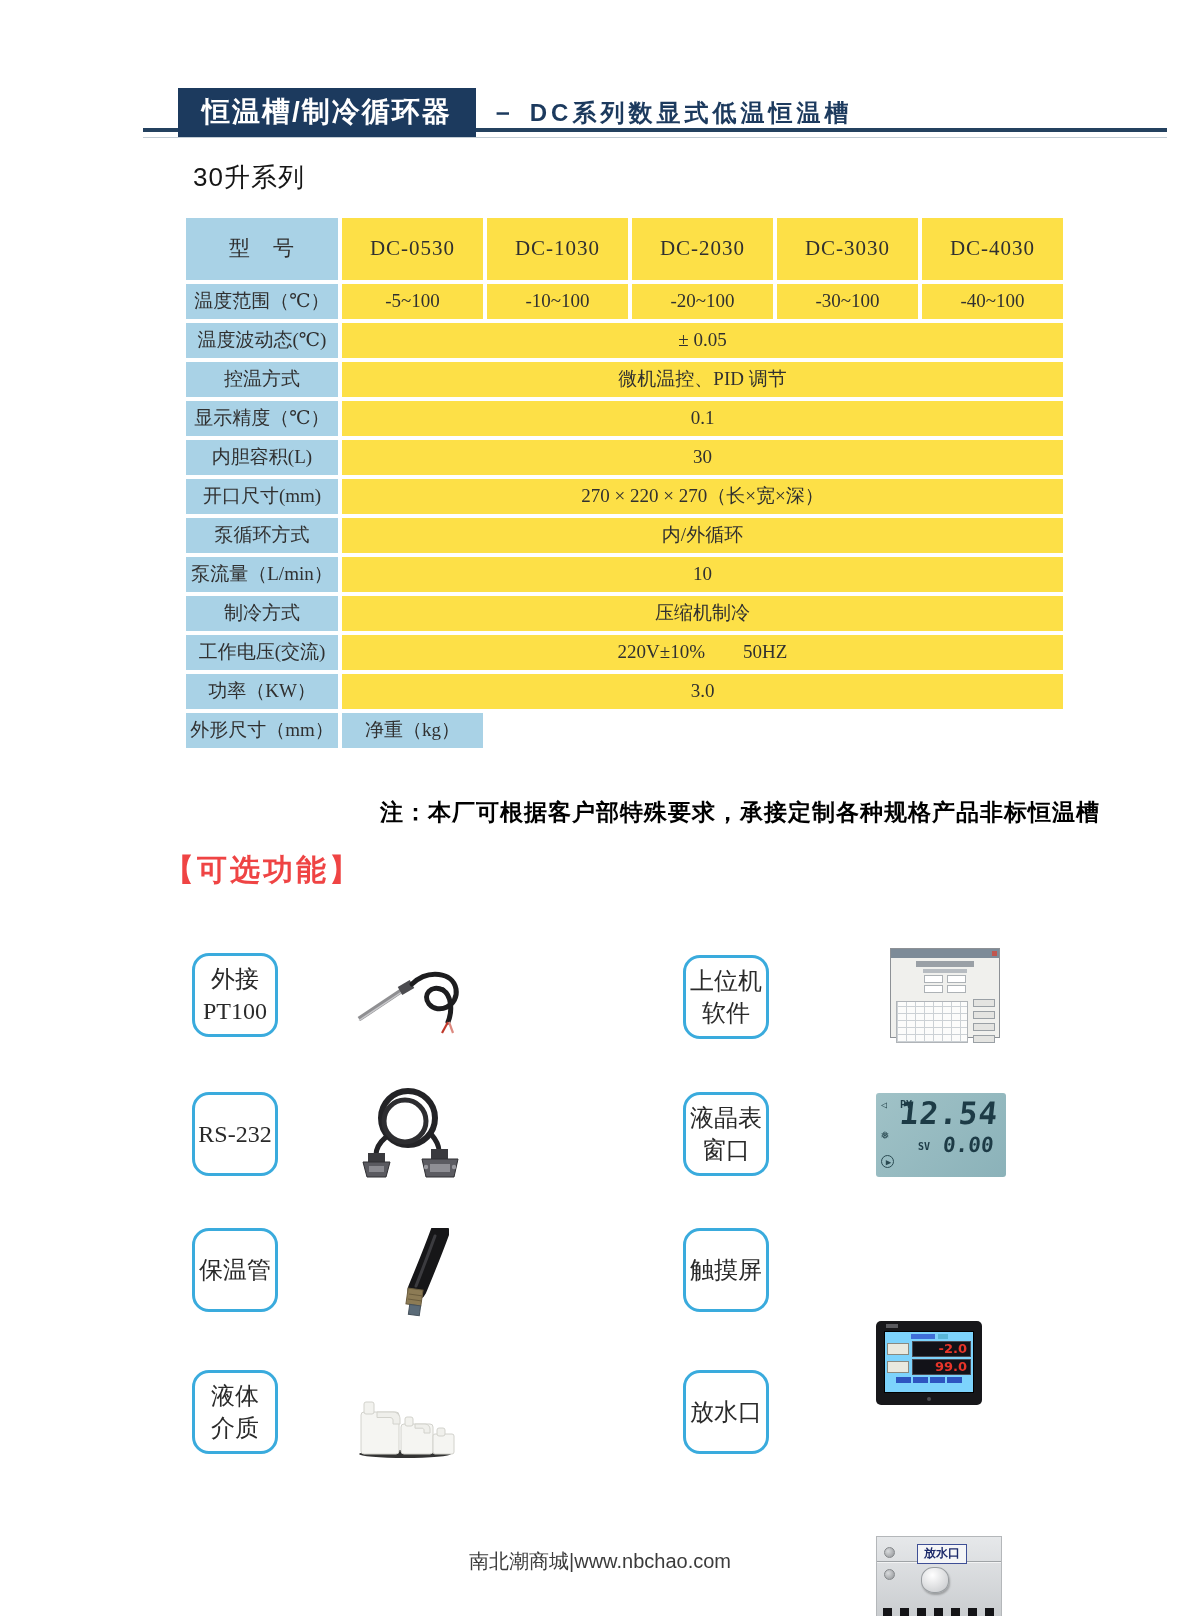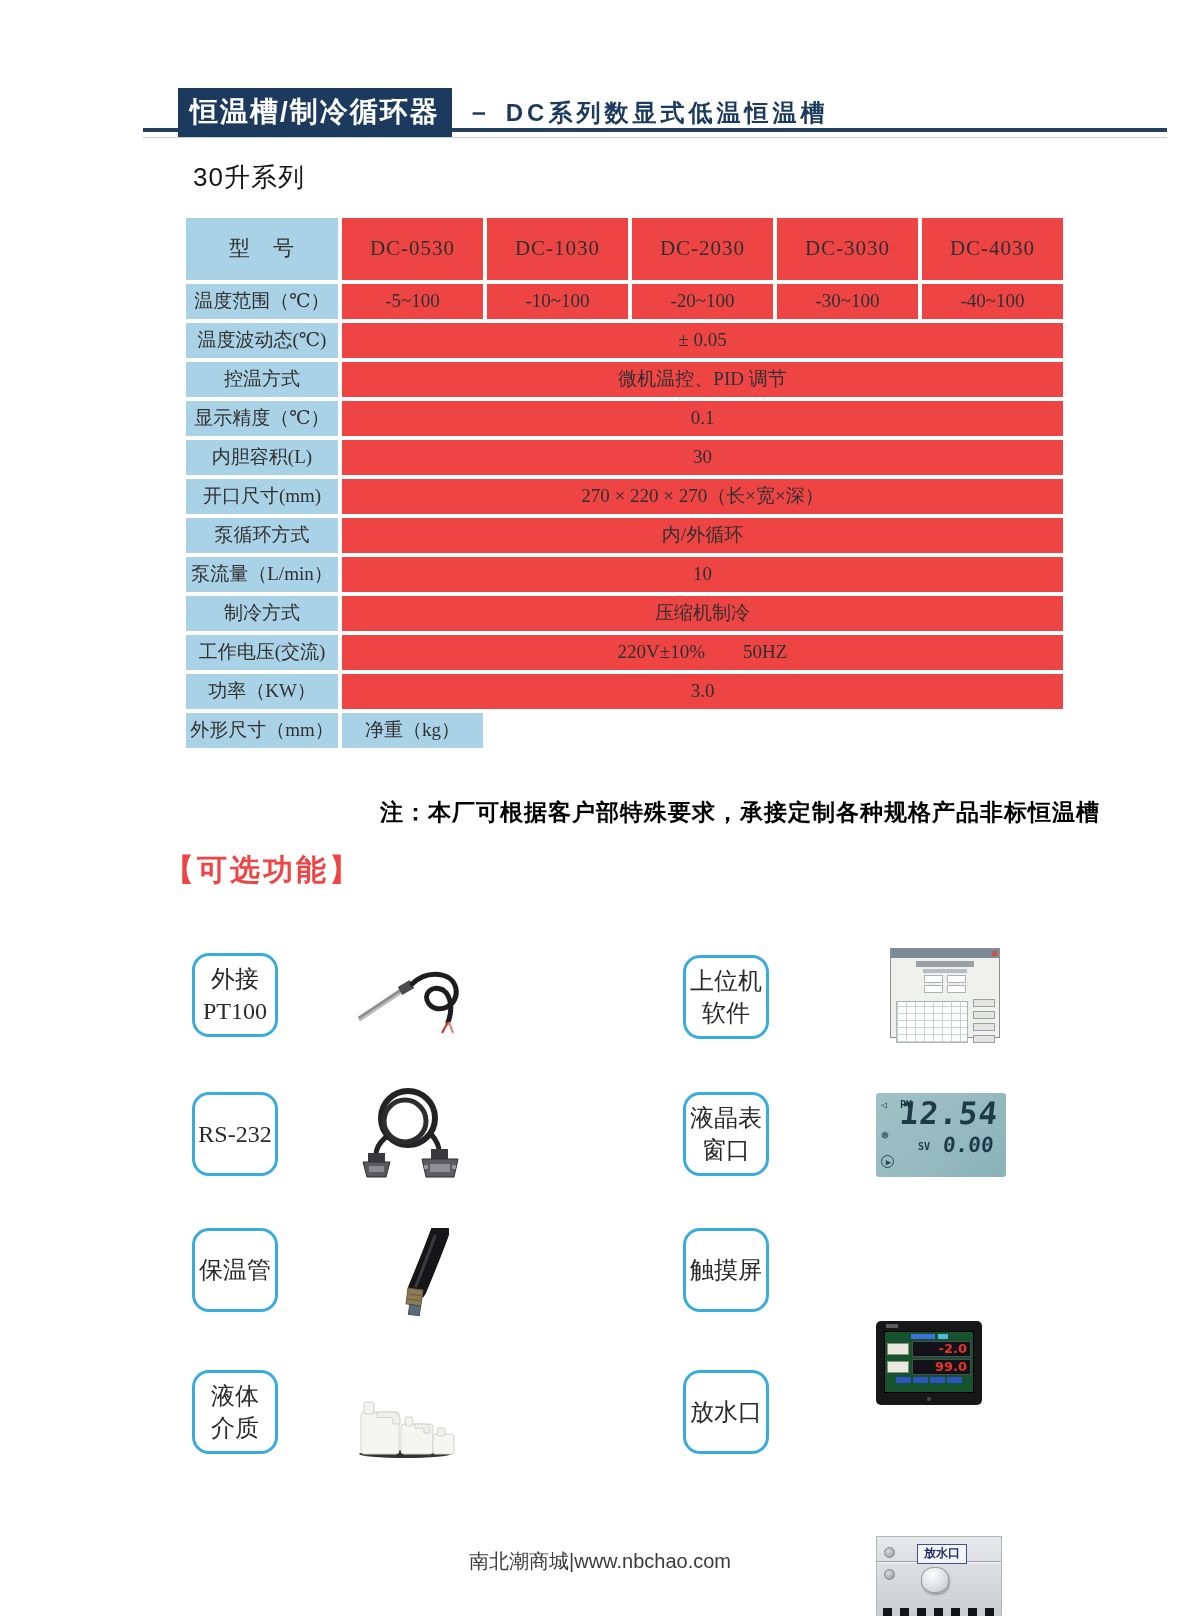--- a/index.html
+++ b/index.html
@@ -2,37 +2,37 @@
 <html><head>
 <meta charset="utf-8">
 <style>
   html,body{margin:0;padding:0;}
   body{
     width:1200px;height:1616px;position:relative;background:#ffffff;overflow:hidden;
     font-family:"Liberation Sans","DejaVu Sans",sans-serif;color:#222;
   }
   
   .header-row{position:absolute;left:178px;top:88px;display:flex;align-items:center;gap:14px;z-index:2;}
-  .badge{background:#1c3a5e;color:#fff;font-size:28px;font-weight:bold;padding:5px 12px 6px;letter-spacing:2px;}
+  .badge{background:#1c3a5e;color:#fff;font-size:28px;font-weight:bold;padding:5px 24px 6px;letter-spacing:2px;}
   .hdr-sep{color:#1c3a5e;font-size:26px;font-weight:bold;}
   .hdr-sub{color:#1c3a5e;font-size:24px;font-weight:bold;letter-spacing:4px;}
   .hdr-rule{position:absolute;left:143px;top:128px;width:1024px;height:4px;background:#24415f;}
   .hdr-rule2{position:absolute;left:143px;top:137px;width:1024px;height:1px;background:#c2ccd4;}
   
   .series-title{position:absolute;left:193px;top:160px;font-size:26px;color:#151515;letter-spacing:1px;}
   
   .spec-table{
     position:absolute;left:186px;top:218px;width:877px;
     display:grid;grid-template-columns:152px 141px 141px 141px 141px 141px;
     grid-template-rows:62px repeat(13,35px);gap:4px;
     font-family:"Liberation Serif","DejaVu Serif",serif;font-size:19px;color:#303030;
   }
   .cell{display:flex;align-items:center;justify-content:center;text-align:center;line-height:1.1;}
   .c-label{background:#a9d2e6;}
-  .c-data{background:#ef4444;}
+  .c-data{background:#fde047;}
   .c-head{font-size:21px;letter-spacing:1px;}
   .c-merge{grid-column:2 / -1;}
   
   .note{position:absolute;right:100px;top:797px;font-size:23px;font-weight:bold;color:#000;letter-spacing:1px;}
   
   .opt-title{position:absolute;left:164px;top:850px;font-size:30px;font-weight:bold;color:#ef4444;letter-spacing:3px;}
   .opt-box{
     position:absolute;width:80px;height:78px;border:3px solid #3aabdd;border-radius:17px;
     display:flex;flex-direction:column;align-items:center;justify-content:center;
     font-family:"Liberation Serif","DejaVu Serif",serif;font-size:24px;color:#2a2a2a;line-height:1.35;background:#fff;
@@ -60,21 +60,21 @@
   .lcd .ic-snow{position:absolute;left:5px;top:34px;font-size:13px;color:#2a4a52;}
   .lcd .ic-play{position:absolute;left:5px;top:62px;font-size:9px;color:#2a4a52;border:1.5px solid #2a4a52;border-radius:50%;
        width:13px;height:13px;display:flex;align-items:center;justify-content:center;box-sizing:border-box;padding-left:2px;}
   .lcd .pv-lab{position:absolute;left:24px;top:6px;font-size:10px;font-weight:bold;}
   .lcd .pv-val{position:absolute;right:8px;top:2px;font-size:31px;font-weight:bold;letter-spacing:1px;transform:skewX(-6deg);}
   .lcd .sv-lab{position:absolute;left:42px;top:48px;font-size:10px;font-weight:bold;}
   .lcd .sv-val{position:absolute;right:12px;top:40px;font-size:21px;font-weight:bold;transform:skewX(-6deg);}
   
   .ts{width:106px;height:84px;background:#17171a;border-radius:5px;position:relative;box-sizing:border-box;padding:10px 8px 12px;}
   .ts-logo{position:absolute;left:10px;top:3px;width:12px;height:4px;background:#5a5a5e;}
-  .ts-scr{width:100%;height:100%;background:#14532d;border:1px solid #000;box-sizing:border-box;position:relative;padding:2px;}
+  .ts-scr{width:100%;height:100%;background:#7dd3fc;border:1px solid #000;box-sizing:border-box;position:relative;padding:2px;}
   .ts-head{display:flex;justify-content:center;gap:3px;margin-bottom:1px;}
   .ts-head .t1{width:24px;height:5px;background:#3f6fd8;}
   .ts-head .t2{width:10px;height:5px;background:#58b6d8;}
   .ts-row{display:flex;align-items:center;gap:3px;margin:2px 0;}
   .ts-box{width:20px;height:10px;background:#e9e9df;border:1px solid #8a8a80;}
   .ts-val{flex:1;background:#121218;border:1px solid #4a4a52;color:#e8352a;font-weight:bold;font-size:13px;
           text-align:right;padding:0 3px;line-height:14px;font-family:"DejaVu Sans","Liberation Sans",sans-serif;}
   .ts-btns{display:flex;justify-content:center;gap:2px;margin-top:1px;}
   .ts-btn{width:15px;height:6px;background:#2d55c0;}
   .ts-dot{position:absolute;left:50%;bottom:4px;width:4px;height:4px;border-radius:50%;background:#4c4c50;transform:translateX(-50%);}

